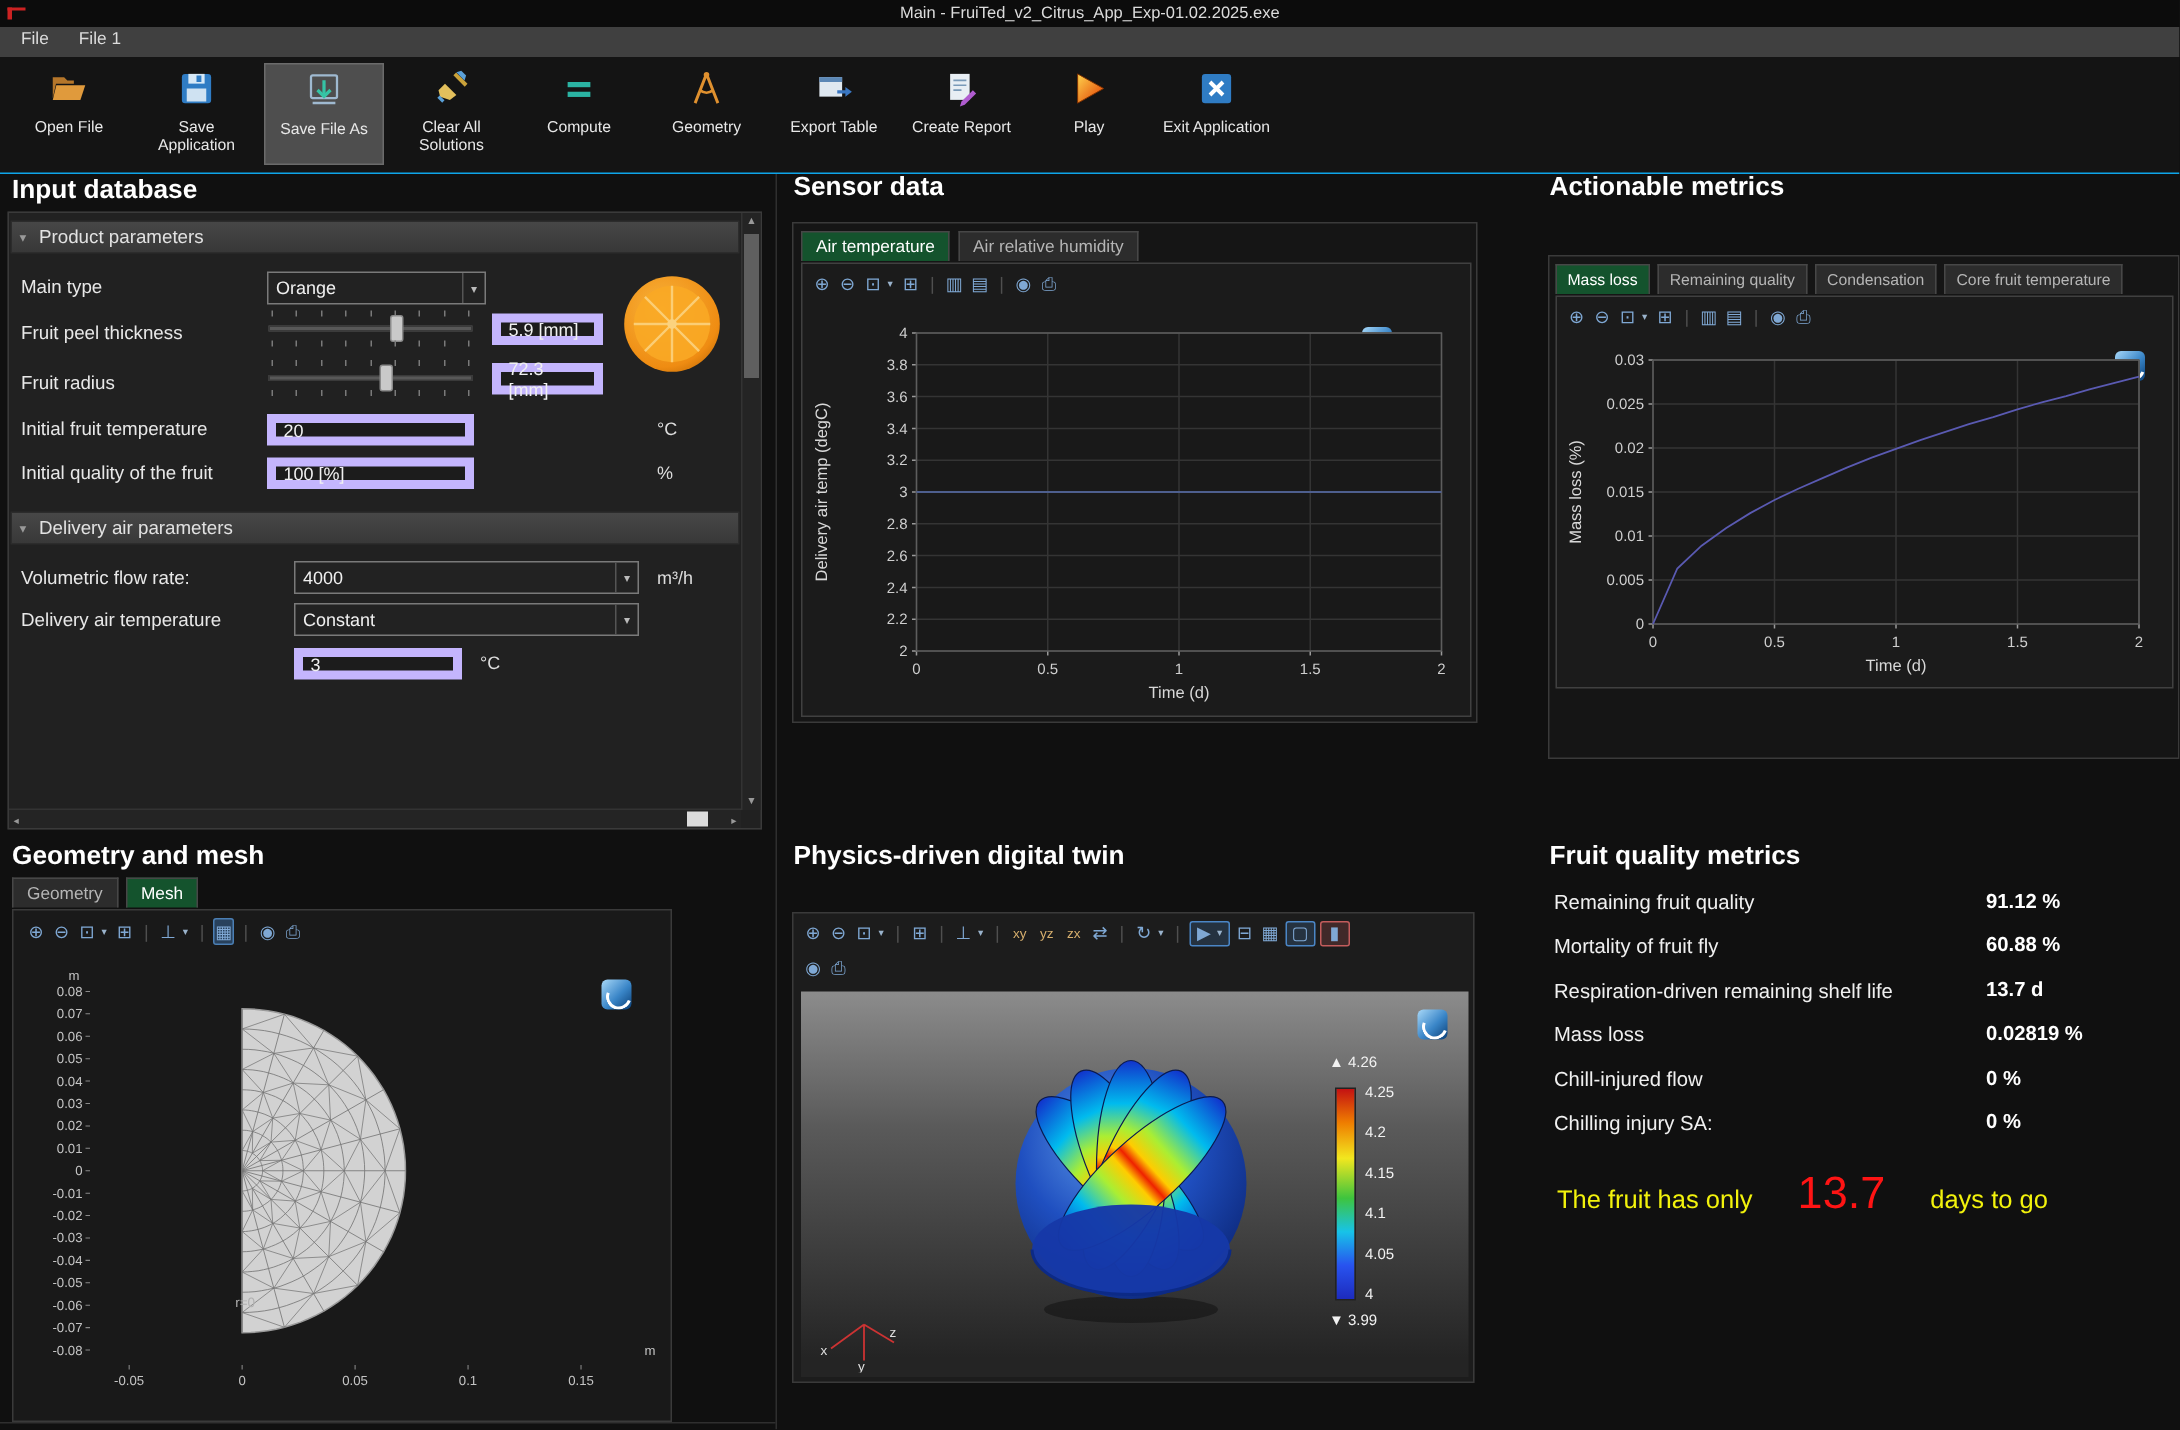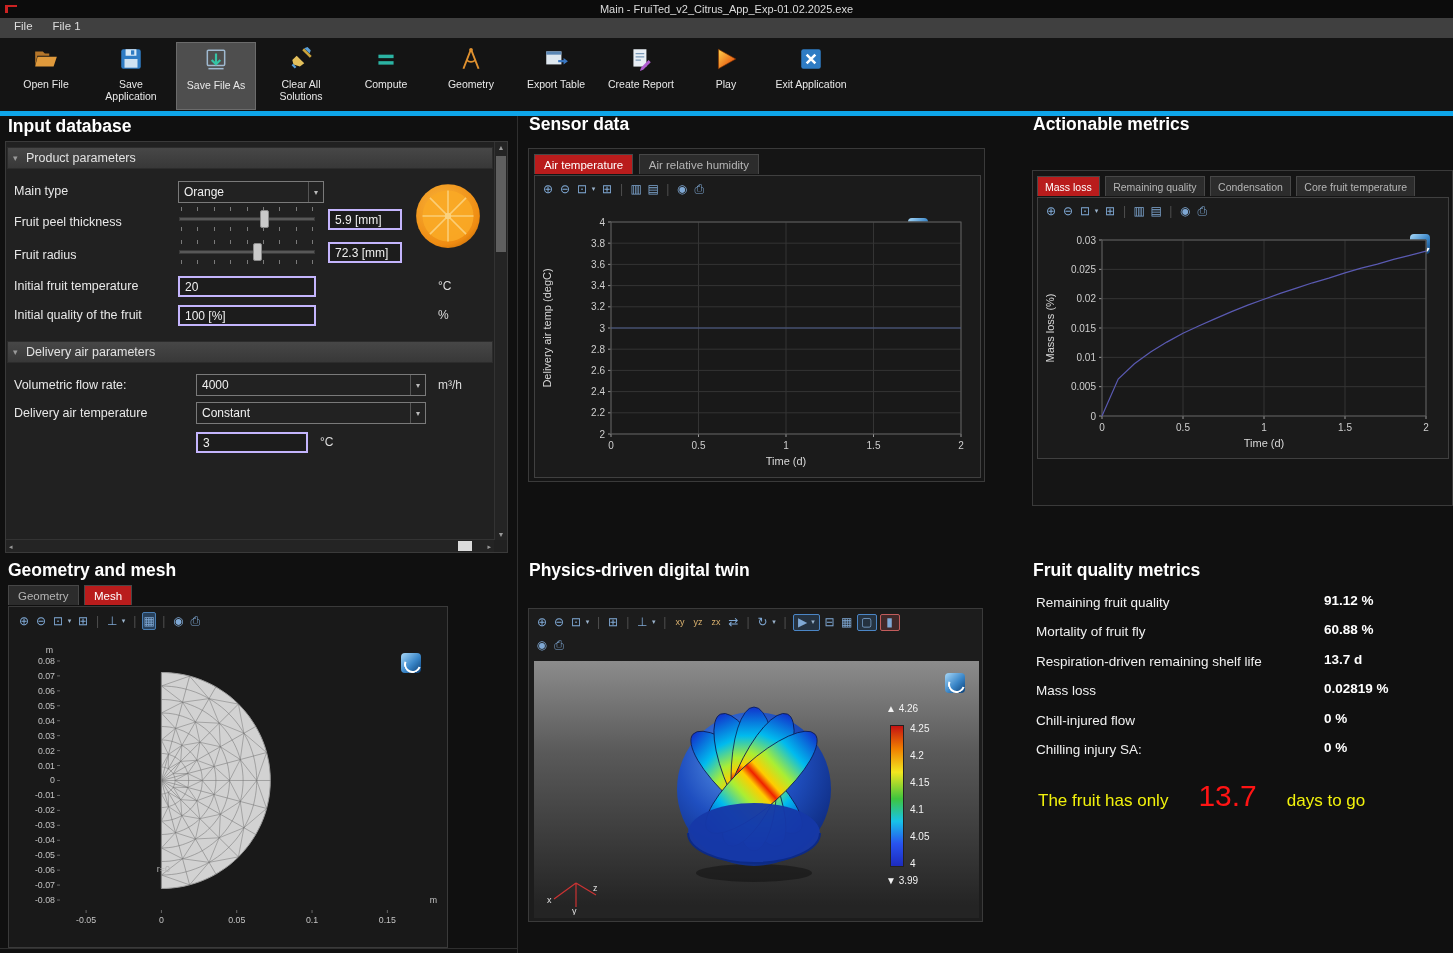--- a/index.html
+++ b/index.html
@@ -3,50 +3,50 @@
 <meta charset="utf-8">
 <style>
 *{box-sizing:border-box;margin:0;padding:0}
 html,body{width:1453px;height:953px}
 body{background:#101010;font-family:"Liberation Sans",sans-serif;color:#e6e6e6;position:relative;overflow:hidden}
 svg text{font-family:"Liberation Sans",sans-serif}
 
 .titlebar{position:absolute;top:0;left:0;right:0;height:18px;background:#0c0c0c;text-align:center;font-size:11px;color:#dcdcdc;line-height:18px}
 .menubar{position:absolute;top:18px;left:0;right:0;height:20px;background:#404040;display:flex;align-items:flex-start;padding-left:4px}
 .menu-item{font-size:11.5px;color:#dddddd;padding:2px 10px}
-.toolbar{position:absolute;top:38px;left:0;right:0;height:78px;background:#141414;border-bottom:5px solid #0ea5e9;display:flex;align-items:flex-start;padding:4px 16px 0 6px;gap:5px}
+.toolbar{position:absolute;top:38px;left:0;right:0;height:78px;background:#141414;border-bottom:1px solid #0ea5e9;display:flex;align-items:flex-start;padding:4px 16px 0 6px;gap:5px}
 .tbtn{width:80px;min-height:68px;display:flex;flex-direction:column;align-items:center;gap:3px;padding:4px 2px 2px 2px;font-size:10.5px;color:#e8e8e8;text-align:center;line-height:1.2}
 .tbtn svg{width:26px;height:26px}
 .tbtn.active{background:#4e4e4e;border:1px solid #6b6b6b}
 
 .sec-title{position:absolute;font-size:17.5px;font-weight:bold;color:#ffffff}
 
 .panel{position:absolute;background:#1f1f1f;border:1px solid #3a3a3a}
 .phead{position:absolute;height:22px;background:linear-gradient(#474747,#383838);border:1px solid #2c2c2c;display:flex;align-items:center;font-size:12.5px;color:#e2e2e2;padding-left:18px}
 .phead .tri{position:absolute;left:5px;font-size:9px;color:#9a9a9a}
 .flabel{position:absolute;font-size:12.5px;color:#e8e8e8}
 .unit{position:absolute;font-size:12px;color:#dddddd}
 .sel{position:absolute;background:#222222;border:1px solid #7a7a7a;height:22px;display:flex;align-items:center;font-size:12px;color:#f0f0f0;padding:0 5px}
 .sel .arr{margin-left:auto;border-left:1px solid #555;padding:0 0 0 5px;font-size:8px;color:#bbbbbb;height:100%;display:flex;align-items:center}
-.inp,.vbox{position:absolute;background:#1c1c1c;border:2px solid #c4b5fd;font-size:12px;color:#f0f0f0;display:flex;align-items:center;padding:0 5px;height:21px}
+.inp,.vbox{position:absolute;background:#1c1c1c;border:6px solid #c4b5fd;font-size:12px;color:#f0f0f0;display:flex;align-items:center;padding:0 5px;height:21px}
 
 .slider{position:absolute;width:138px;height:26px}
 .slider .ticks{position:absolute;left:3px;right:3px;display:flex;justify-content:space-between;height:4px}
 .slider .ticks.t{top:1px}.slider .ticks.b{bottom:1px}
 .slider .ticks i{width:1px;background:#7a7a7a}
 .slider .track{position:absolute;left:1px;right:1px;top:11px;height:4px;background:#585858;border:1px solid #3a3a3a}
 .slider .thumb{position:absolute;top:4px;width:9px;height:18px;background:#c9c9c9;border:1px solid #8a8a8a;border-radius:2px;margin-left:-4px}
 
 .vscroll{position:absolute;top:0;right:0;width:13px;background:#242424;border-left:1px solid #333}
 .hscroll{position:absolute;bottom:0;left:0;height:13px;background:#242424;border-top:1px solid #333}
 .sarr{position:absolute;color:#999;font-size:7px;text-align:center}
 .sthumb{position:absolute;background:#5f5f5f}
 
 .ctab{height:20px;padding:0 9px;font-size:11.5px;display:inline-flex;align-items:center;background:#2c2c2c;color:#b5b5b5;border:1px solid #474747;border-bottom:none;margin-right:1px}
-.ctab.active{background:#b91c1c;color:#ffffff}
+.ctab.active{background:#14532d;color:#ffffff}
 .ctab.small{font-size:10.5px;padding:0 7px}
 .ctb{position:absolute;display:flex;align-items:center;gap:3px;height:18px}
 .ico{font-size:12px;line-height:16px;color:#7fa8d4;min-width:14px;text-align:center}
 .dd{font-size:7px;color:#9ab3cc;min-width:7px;margin-left:-2px;text-align:center}
 .sep{color:#4f4f4f;font-size:12px;margin:0 3px}
 .ico.on{background:#28415c;border:1px solid #4b7fb4;border-radius:2px}
 .vtxt{font-size:9px;color:#d8b06e;min-width:15px;text-align:center}
 .hlg{display:inline-flex;align-items:center;gap:2px;border:1px solid #4b86c6;background:rgba(75,134,198,.22);border-radius:2px;padding:0 2px;height:17px}
 .hlg.red{border-color:#c25c5c;background:rgba(194,92,92,.22)}
 .chart-box{position:absolute;background:#1b1b1b;border:1px solid #404040}

